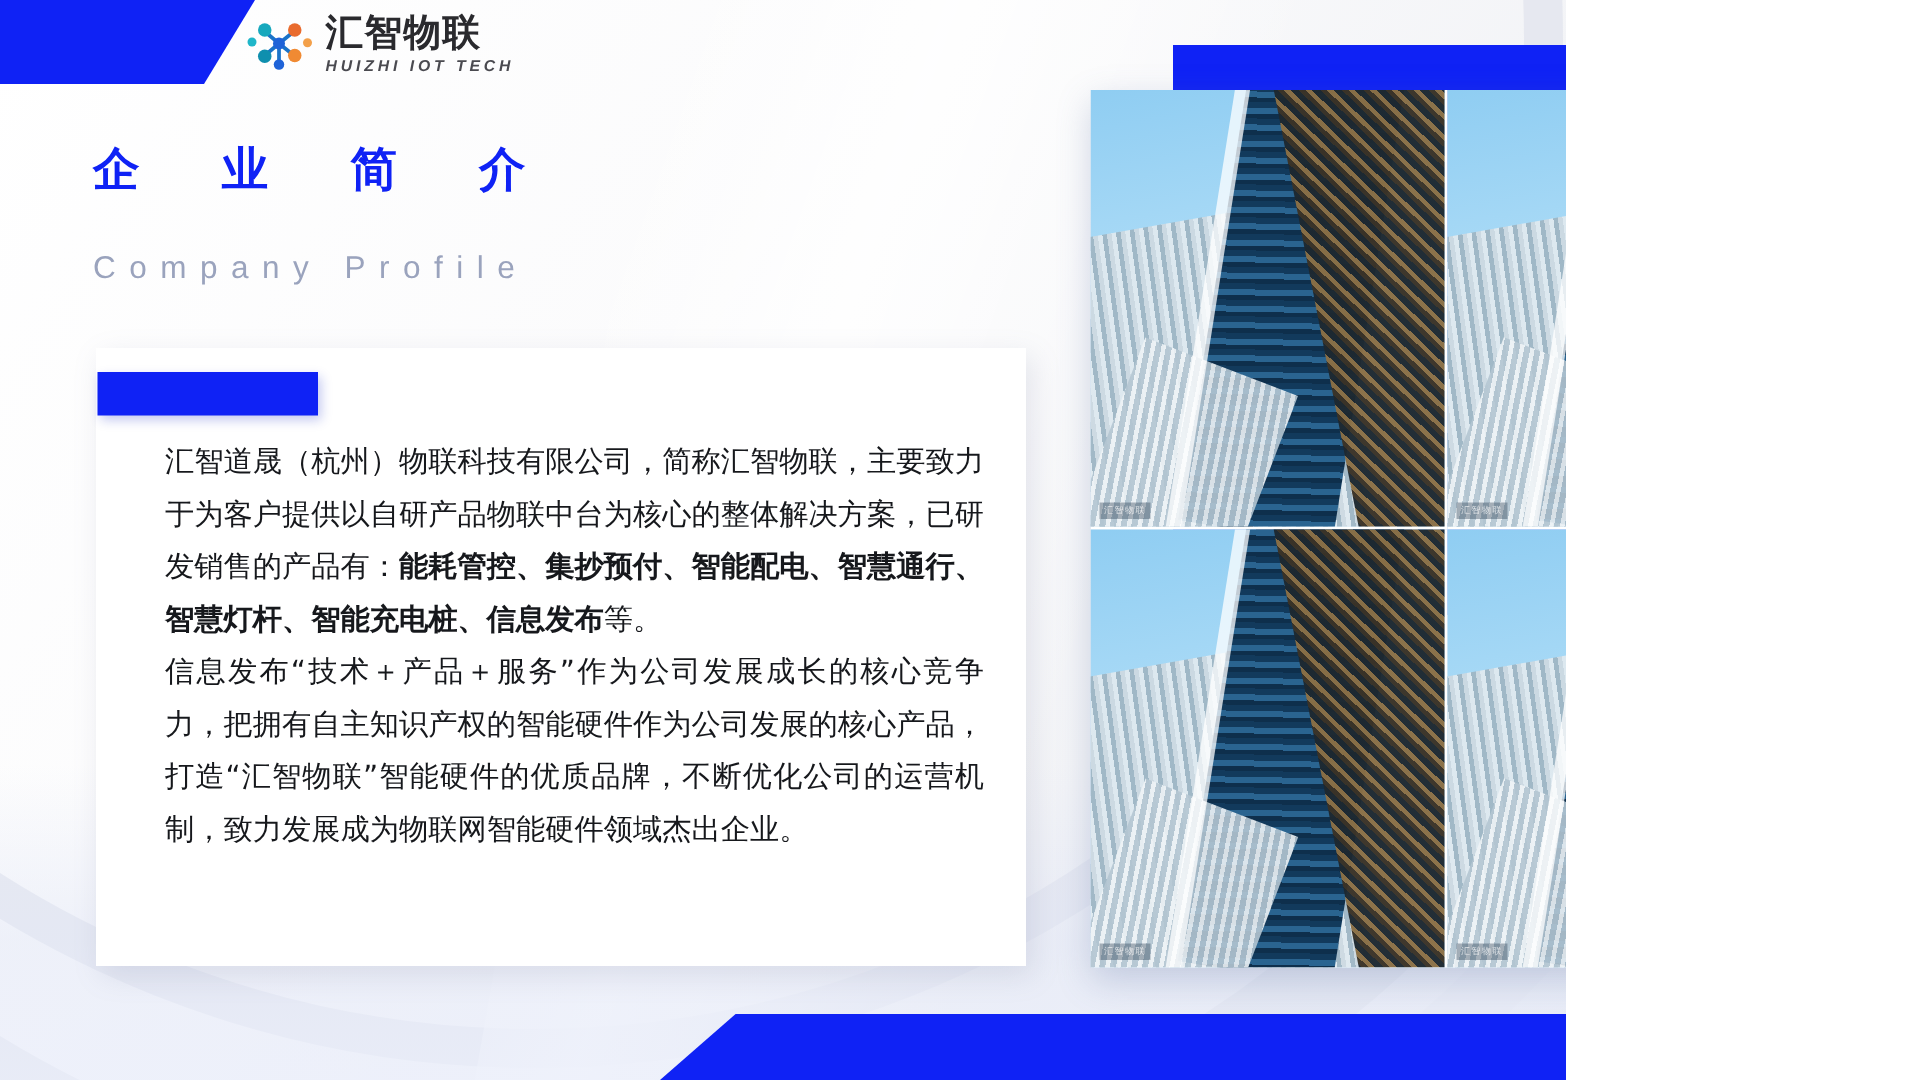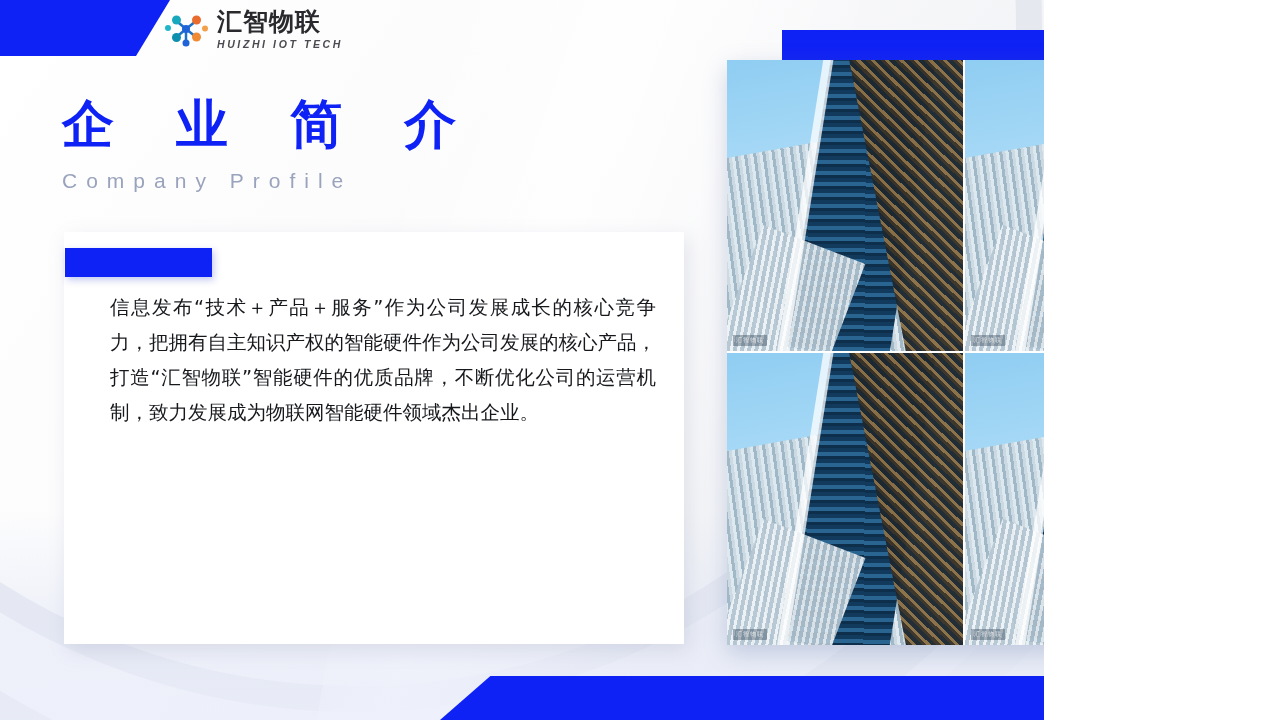--- a/index.html
+++ b/index.html
@@ -109,29 +109,29 @@
     font-weight: 700;
     font-style: italic;
     color: #4a4a50;
     letter-spacing: 2.6px;
     margin-top: 5px;
   }
 
   
   .title-block { position: absolute; left: 62px; top: 96px; }
   .title-cn {
-    font-size: 52px;
+    font-size: 31px;
     font-weight: 700;
     color: var(--brand, #1322ef);
     letter-spacing: 22px;
     line-height: 1.1;
     font-family: "DejaVu Sans", "Liberation Sans", sans-serif;
   }
   .title-en {
-    margin-top: 16px;
+    margin-top: 37px;
     font-size: 21px;
     color: #9aa3bd;
     letter-spacing: 9px;
     font-weight: 400;
   }
 
   
   .card {
     position: absolute;
     left: 64px; top: 232px;
@@ -295,20 +295,21 @@
   </div>
 
   <div class="title-block">
     <div class="title-cn">企 业 简 介</div>
     <div class="title-en">Company Profile</div>
   </div>
 
   <div class="card">
     <div class="card-tab"></div>
     <div class="card-body">
+      <p><span>汇智道晟（杭州）物联科技有限公司，简称汇智物联，主要致力于为客户提供以自研产品物联中台为核心的整体解决方案，已研发销售的产品有：</span><b>能耗管控、集抄预付、智能配电、智慧通行、智慧灯杆、智能充电桩、信息发布</b><span>等。</span></p>
       <p><span>信息发布“技术＋产品＋服务”作为公司发展成长的核心竞争力，把拥有自主知识产权的智能硬件作为公司发展的核心产品，打造“汇智物联”智能硬件的优质品牌，不断优化公司的运营机制，致力发展成为物联网智能硬件领域杰出企业。</span></p>
     </div>
   </div>
 
   <div class="photo-grid">
     <div class="tile">
       <div class="sky"></div>
         <div class="tower t-left"></div>
         <div class="tower t-mid"></div>
       <div class="tower t-right"></div>

